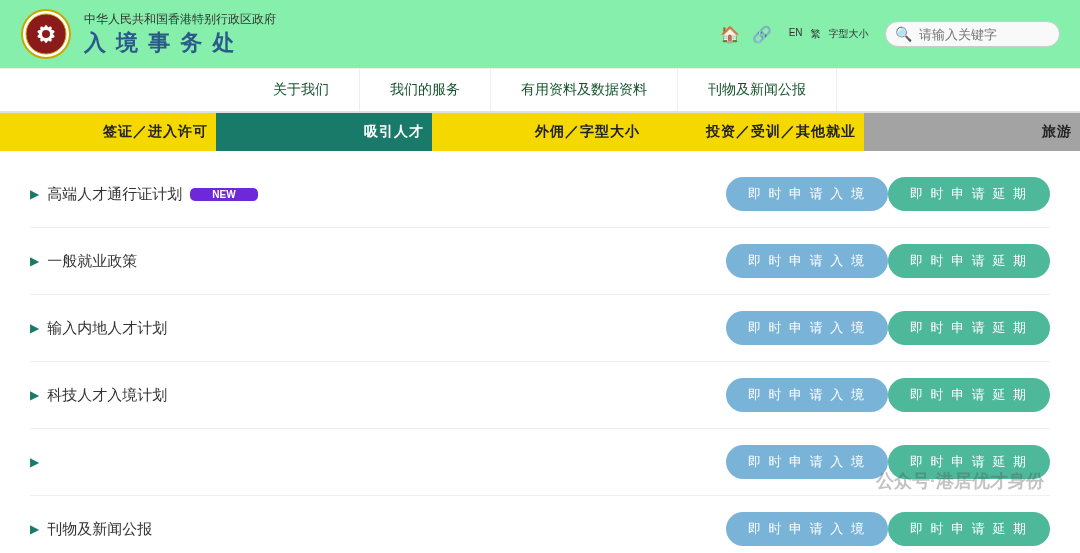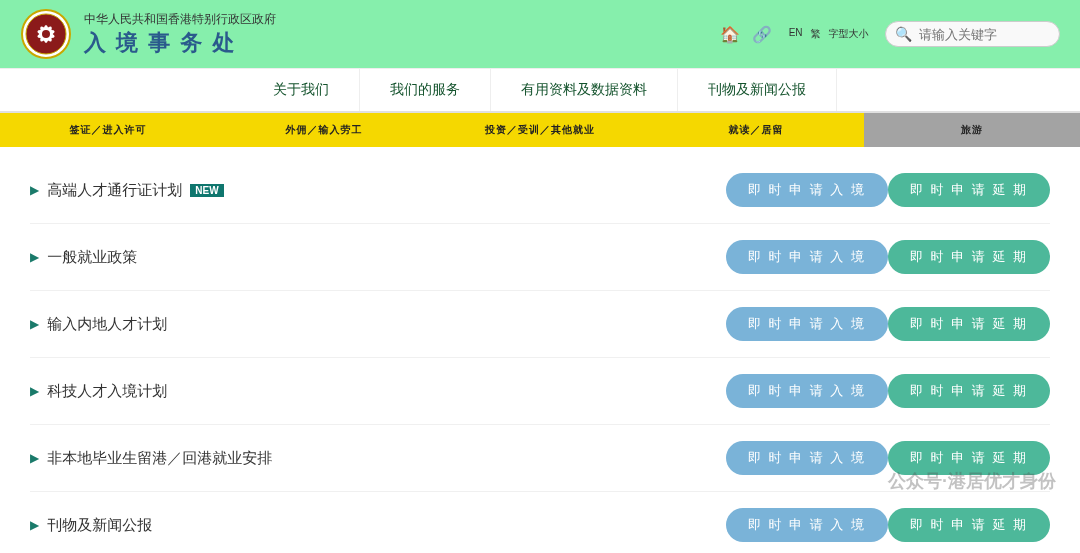--- a/index.html
+++ b/index.html
@@ -102,23 +102,23 @@
       border-right: 1px solid #eee;
     }
 
     
     .sub-nav {
       display: flex;
       background: #fff;
     }
     .sub-nav-item {
       flex: 1;
-      text-align: center;
+      text-align: right;
       padding: 10px 8px;
-      font-size: 10px;
+      font-size: 14px;
       cursor: pointer;
       letter-spacing: 1px;
     }
     .sub-nav-item.yellow { background: #f5d800; color: #222; font-weight: bold; }
     .sub-nav-item.teal { background: #1a7a6a; color: #fff; font-weight: bold; }
     .sub-nav-item.yellow2 { background: #f5d800; color: #222; font-weight: bold; }
     .sub-nav-item.yellow3 { background: #f5d800; color: #222; font-weight: bold; }
     .sub-nav-item.yellow4 { background: #f5d800; color: #222; font-weight: bold; }
     .sub-nav-item.yellow5 { background: #a3a3a3; color: #222; font-weight: bold; }
 
@@ -139,25 +139,25 @@
       align-items: center;
       gap: 8px;
       font-size: 15px;
       color: #333;
     }
     .arrow-icon {
       color: #1a7a6a;
       font-size: 12px;
     }
     .new-badge {
-      background: #0f766e;
+      background: #6d28d9;
       color: #fff;
       font-size: 10px;
-      padding: 1px 5px;
-      border-radius: 0;
+      padding: 1px 22px;
+      border-radius: 5px;
       font-weight: bold;
       letter-spacing: 0;
     }
     .content-row-actions {
       display: flex;
       margin-left: auto;
     }
     .btn-blue {
       background: #7ab3d8;
       color: #fff;
@@ -178,21 +178,21 @@
       font-size: 13px;
       cursor: pointer;
       letter-spacing: 2px;
       white-space: nowrap;
     }
 
     
     .watermark {
       position: fixed;
       bottom: 60px;
-      right: 24px;
+      right: 36px;
       font-size: 18px;
       color: rgba(80,80,80,0.35);
       pointer-events: none;
       z-index: 999;
       text-align: center;
       font-weight: bold;
     }
   </style>
 </head>
 <body>
@@ -241,23 +241,23 @@
   <ul id="main-nav-list">
       <li>关于我们</li>
       <li>我们的服务</li>
       <li>有用资料及数据资料</li>
       <li>刊物及新闻公报</li>
     </ul>
 </nav>
 
 <div class="sub-nav" id="sub-nav">
     <div class="sub-nav-item yellow">签证／进入许可</div>
-    <div class="sub-nav-item yellow2">外佣／输入劳工</div>
+    <div class="sub-nav-item teal">吸引人才</div>
+    <div class="sub-nav-item yellow2">外佣／字型大小</div>
     <div class="sub-nav-item yellow3">投资／受训／其他就业</div>
-    <div class="sub-nav-item yellow4">就读／居留</div>
     <div class="sub-nav-item yellow5">旅游</div>
   </div>
 
 <div class="content" id="content-area">
     <div class="content-row">
       <div class="content-row-title">
         <span class="arrow-icon">▶</span>
         <span>高端人才通行证计划</span>
         <span class="new-badge">NEW</span>
       </div>
@@ -292,21 +292,20 @@
         <span>科技人才入境计划</span>
       </div>
       <div class="content-row-actions">
         <button class="btn-blue">即 时 申 请 入 境</button>
         <button class="btn-green">即 时 申 请 延 期</button>
       </div>
     </div>
     <div class="content-row">
       <div class="content-row-title">
         <span class="arrow-icon">▶</span>
-        <span>非本地毕业生留港／回港就业安排</span>
       </div>
       <div class="content-row-actions">
         <button class="btn-blue">即 时 申 请 入 境</button>
         <button class="btn-green">即 时 申 请 延 期</button>
       </div>
     </div>
     <div class="content-row">
       <div class="content-row-title">
         <span class="arrow-icon">▶</span>
         <span>刊物及新闻公报</span>

